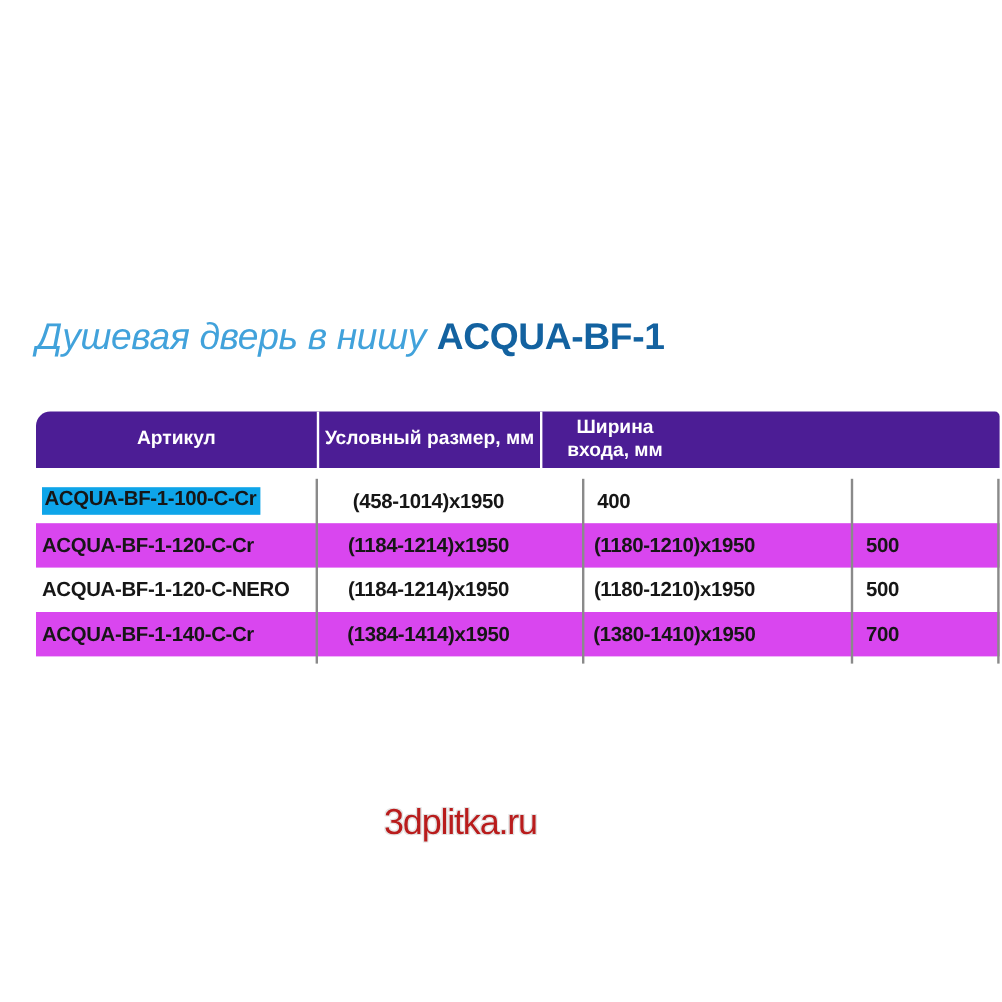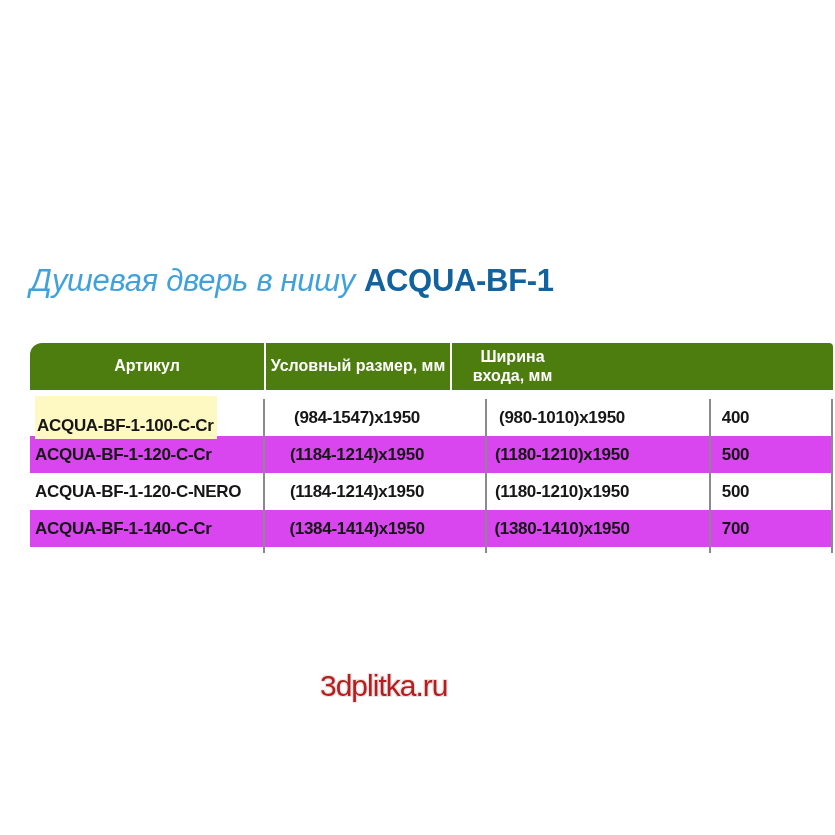--- a/index.html
+++ b/index.html
@@ -25,21 +25,21 @@
 
   
   .spec-table {
     position: absolute;
     left: 30px; top: 343px;
     width: 803px;
   }
   .thead {
     display: flex;
     height: 47px;
-    background: #4d7c0f;
+    background: #4c1d95;
     border-radius: 12px 4px 0 0;
   }
   .th {
     display: flex; align-items: center; justify-content: center;
     text-align: center;
     color: #ffffff;
     font-size: 16px; font-weight: 700;
     line-height: 1.18;
     padding: 2px 4px;
   }
@@ -61,22 +61,22 @@
   .tr.alt { background: #d946ef; }
   .td {
     font-size: 17px; font-weight: 700;
     color: #161616;
     letter-spacing: -0.3px;
     display: flex; align-items: center; justify-content: center;
     height: 100%;
   }
   .td.c1 { justify-content: flex-start; padding-left: 5px; }
   .sel {
-    background: #fef9c3;
-    padding: 20px 3px 3px 2px;
+    background: #0ea5e9;
+    padding: 0 3px 3px 2px;
   }
 
   .vline {
     position: absolute;
     top: 0;
     width: 2px;
     height: 154px;
     background: #8a8a8a;
   }
   .vline-1 { left: 233px; }
@@ -114,22 +114,21 @@
     <div class="th c2">Условный размер, мм</div>
     <div class="th c4">Ширина входа, мм</div>
   </div>
 
   <div class="tbody">
 
     <div class="tr">
       <div class="td c1">
           <span class="sel">ACQUA-BF-1-100-C-Cr</span>
         </div>
-      <div class="td c2">(984-1547)x1950</div>
-      <div class="td c3">(980-1010)x1950</div>
+      <div class="td c2">(458-1014)x1950</div>
       <div class="td c4">400</div>
     </div>
 
     <div class="tr alt">
       <div class="td c1">ACQUA-BF-1-120-C-Cr</div>
       <div class="td c2">(1184-1214)x1950</div>
       <div class="td c3">(1180-1210)x1950</div>
       <div class="td c4">500</div>
     </div>
 

